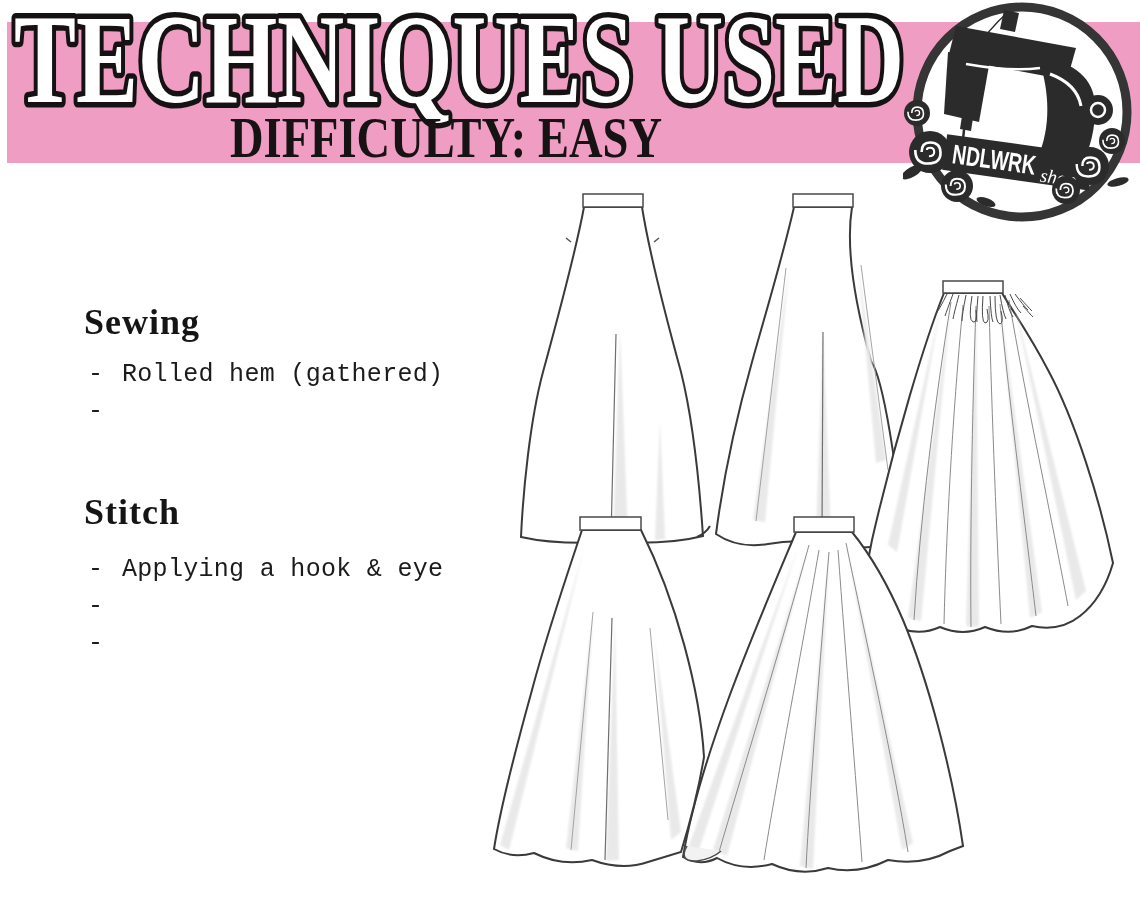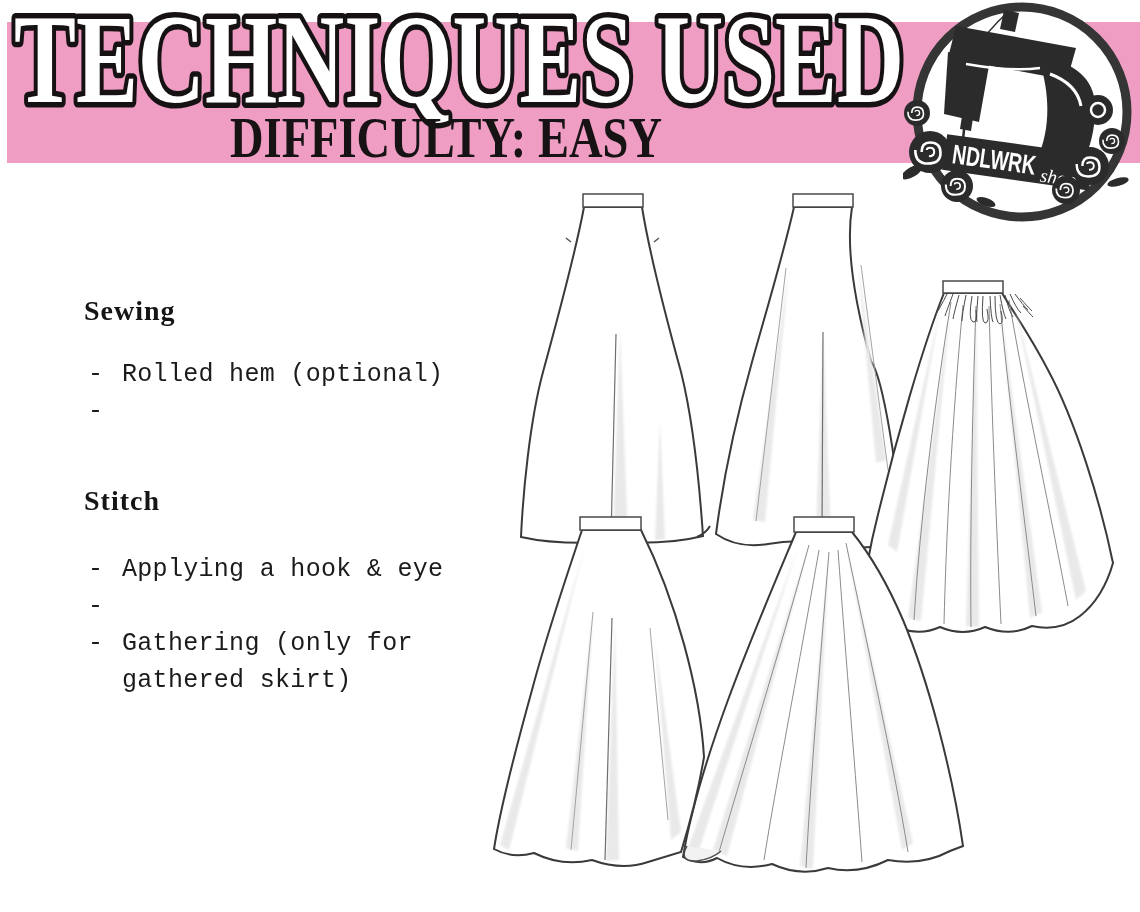--- a/index.html
+++ b/index.html
@@ -13,21 +13,21 @@
     background:var(--pink);
   }
   .header-svg{ position:absolute; left:0; top:0; width:1140px; height:230px; }
   .title-text{
     font-family:"Liberation Serif", serif; font-weight:bold;
   }
   .logo-svg{ position:absolute; left:903px; top:0; width:237px; height:227px; }
   .heading{
     position:absolute; left:84px;
     font-family:"Liberation Serif", serif; font-weight:bold;
-    font-size:28px; letter-spacing:1px; color:#151515; line-height:1;
+    font-size:36px; letter-spacing:1px; color:#151515; line-height:1;
   }
   .list{
     position:absolute; left:88px;
     font-family:"Liberation Mono", monospace;
     font-size:25px; line-height:37px; letter-spacing:0.3px; color:#1b1b1b;
   }
   .list .row{ display:flex; align-items:flex-start; }
   .list .dash{ width:34px; flex:0 0 34px; }
   .list .txt{ white-space:pre-line; }
   .skirts-svg{ position:absolute; left:460px; top:180px; width:680px; height:732px; }
@@ -78,41 +78,39 @@
     <use href="#rose" transform="translate(1112 141) scale(0.65)"></use>
     <use href="#rose" transform="translate(1066 190) scale(0.7)"></use>
   </g>
 </svg>
 
 <h2 class="heading" style="top:274px;">Sewing</h2>
 
 <div class="list" style="top:356px;">
   <div class="row">
     <span class="dash">-</span>
-    <span class="txt">Rolled hem (optional)</span>
+    <span class="txt">Rolled hem (gathered)</span>
   </div>
   <div class="row">
     <span class="dash">-</span>
   </div>
 </div>
 
 <h2 class="heading" style="top:464px;">Stitch</h2>
 
 <div class="list" style="top:551px;">
   <div class="row">
     <span class="dash">-</span>
     <span class="txt">Applying a hook &amp; eye</span>
   </div>
   <div class="row">
     <span class="dash">-</span>
   </div>
   <div class="row">
     <span class="dash">-</span>
-    <span class="txt">Gathering (only for
-gathered skirt)</span>
   </div>
 </div>
 
 <svg class="skirts-svg" viewBox="460 180 680 732">
   <defs>
     <filter id="soft" x="-20%" y="-20%" width="140%" height="140%">
       <feGaussianBlur stdDeviation="1"></feGaussianBlur>
     </filter>
   </defs>
 

